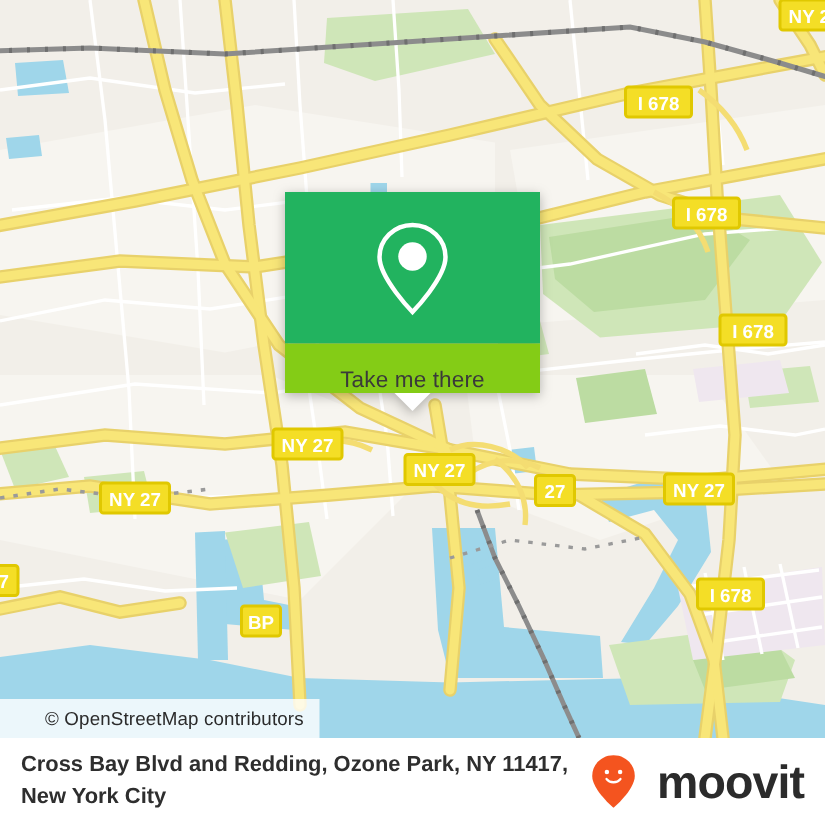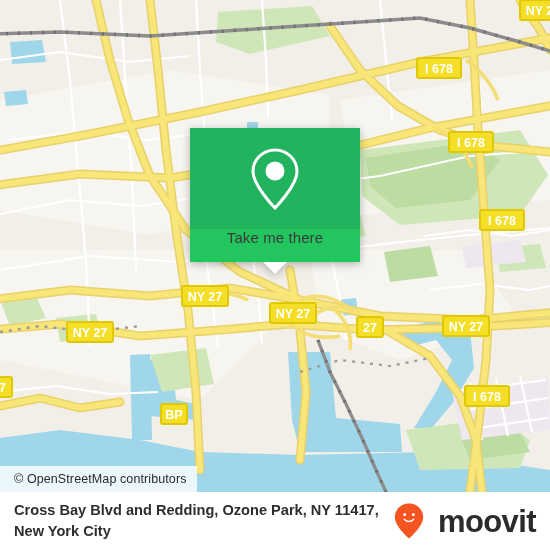--- a/index.html
+++ b/index.html
@@ -26,21 +26,21 @@
     background: #F2EFE9;
   }
   #map svg { display: block; }
 
   
   .attribution {
     position: absolute;
     left: 0;
     bottom: 0;
     height: 26px;
-    padding: 0 10px 0 14px;
+    padding: 0 10px 0 30px;
     display: flex;
     align-items: center;
     background: rgba(255,255,255,0.80);
     font-size: 12.5px;
     color: #2b2b2b;
     letter-spacing: 0.1px;
     white-space: nowrap;
   }
 
   
@@ -54,23 +54,23 @@
   }
   .callout-head {
     height: 101px;
     background: #22B35F;
     display: flex;
     align-items: center;
     justify-content: center;
   }
   .callout-body {
     height: 33px;
-    background: #22c55e;
-    display: flex;
-    align-items: flex-start;
+    background: #84cc16;
+    display: flex;
+    align-items: flex-end;
     justify-content: center;
   }
   .callout-label {
     font-size: 15px;
     color: #3a3a3a;
     letter-spacing: 0.1px;
   }
   .callout-tail {
     position: absolute;
     left: 50%;

